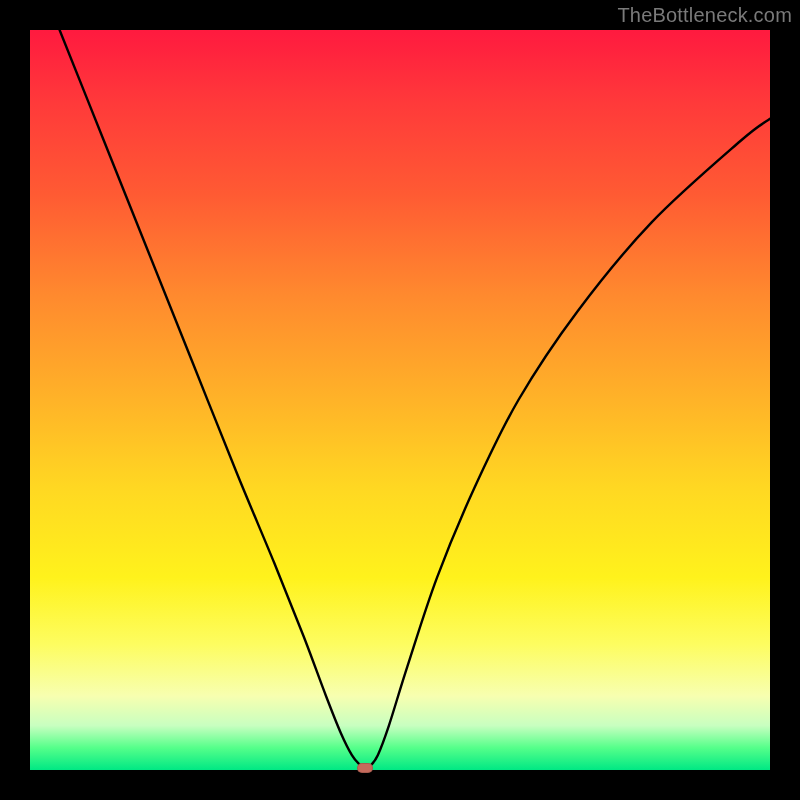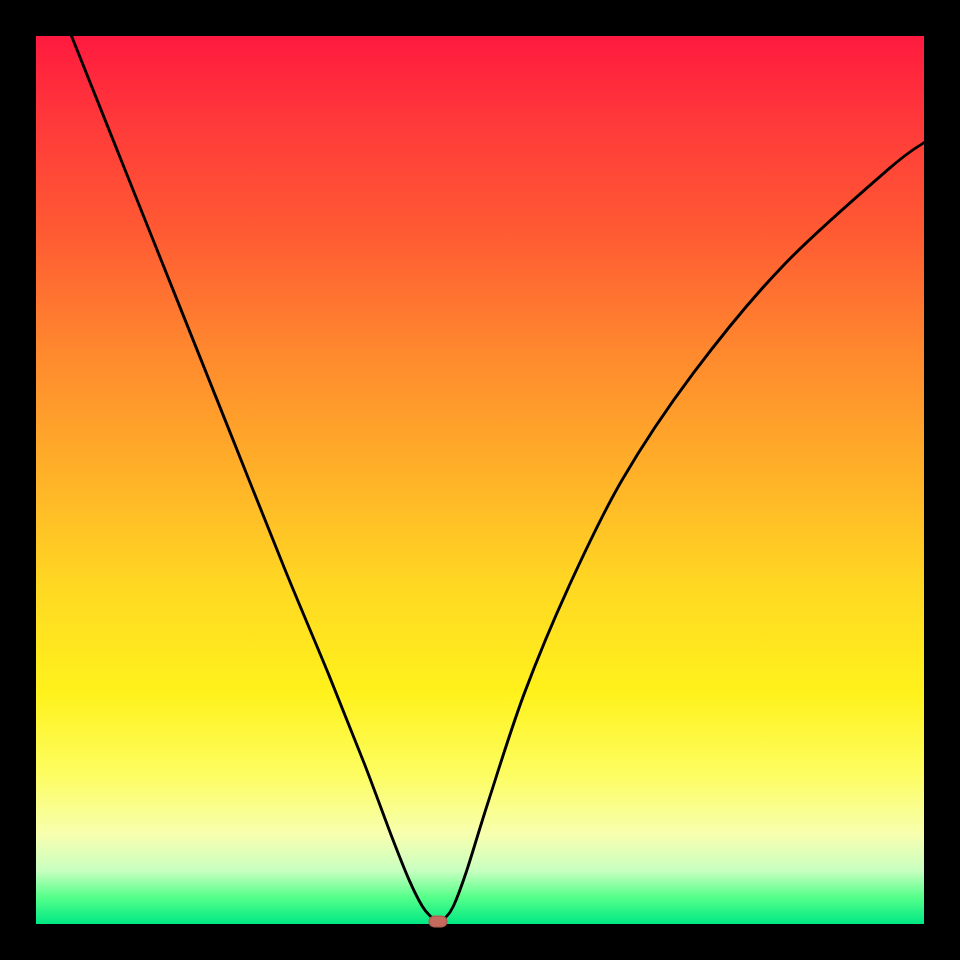--- a/index.html
+++ b/index.html
@@ -71,13 +71,14 @@
 
 <div class="frame">
 
   <div class="plot-area">
     <svg class="curve" viewBox="0 0 740 740" preserveAspectRatio="none">
       <path id="curve-path" fill="none" stroke="#000" stroke-width="2.4" stroke-linecap="round" stroke-linejoin="round" d="M 29.60 0.00 C 37.00 18.50, 59.20 74.00, 74.00 111.00 C 88.80 148.00, 103.60 185.00, 118.40 222.00 C 133.20 259.00, 148.00 296.00, 162.80 333.00 C 177.60 370.00, 193.63 410.70, 207.20 444.00 C 220.77 477.30, 233.10 505.67, 244.20 532.80 C 255.30 559.93, 265.17 584.60, 273.80 606.80 C 282.43 629.00, 289.83 649.97, 296.00 666.00 C 302.17 682.03, 306.48 693.13, 310.80 703.00 C 315.12 712.87, 318.82 720.02, 321.90 725.20 C 324.98 730.38, 327.08 731.98, 329.30 734.08 C 331.52 736.18, 333.37 737.53, 335.22 737.78 C 337.07 738.03, 338.30 737.66, 340.40 735.56 C 342.50 733.46, 344.72 731.86, 347.80 725.20 C 350.88 718.54, 353.97 710.40, 358.90 695.60 C 363.83 680.80, 369.38 661.07, 377.40 636.40 C 385.42 611.73, 395.90 577.20, 407.00 547.60 C 418.10 518.00, 430.43 488.40, 444.00 458.80 C 457.57 429.20, 471.13 399.60, 488.40 370.00 C 505.67 340.40, 525.40 310.80, 547.60 281.20 C 569.80 251.60, 594.47 220.77, 621.60 192.40 C 648.73 164.03, 690.67 128.27, 710.40 111.00 C 730.13 93.73, 735.07 92.50, 740.00 88.80"></path>
     </svg>
     <div id="marker" class="marker" style="left: 327.22px; top: 732.78px; background: rgb(197, 106, 92);"></div>
   </div>
 
+  <div class="watermark">TheBottleneck.com</div>
 </div>
 
 </body></html>

